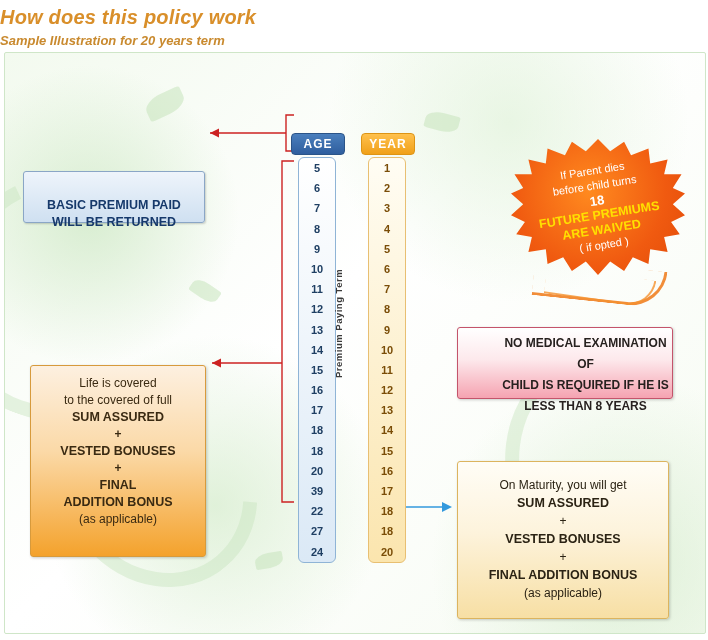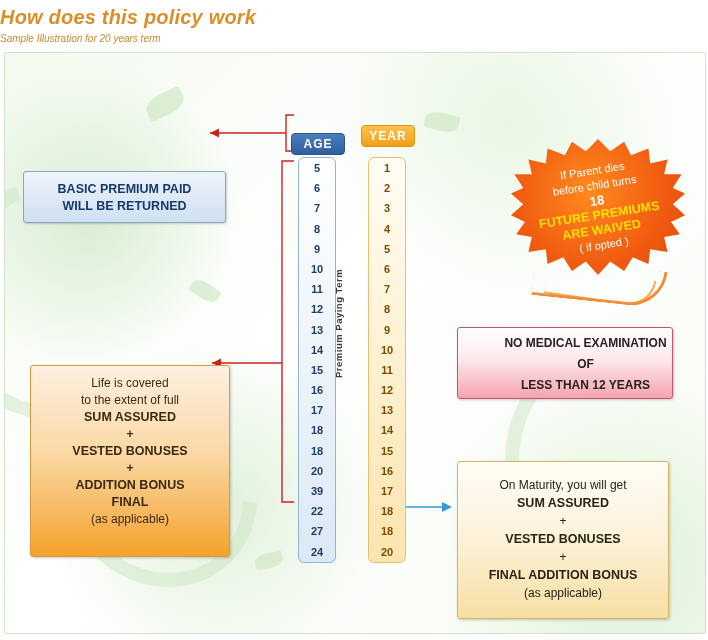--- a/index.html
+++ b/index.html
@@ -32,22 +32,22 @@
     top: 6px; left: 0; width: 708px;
     font-size: 20px;
     font-weight: bold;
     font-style: italic;
     color: #d98f2a;
     letter-spacing: 0.2px;
   }
   .subtitle {
     position: absolute;
     top: 33px; left: 0; width: 708px;
-    font-size: 10px;
-    font-weight: normal;
+    font-size: 13px;
+    font-weight: bold;
     font-style: italic;
     color: #c98a2f;
   }
 
   
   .canvas {
     position: absolute;
     top: 52px; left: 4px;
     width: 700px;
     height: 580px;
@@ -94,21 +94,21 @@
     letter-spacing: 1px;
     text-align: center;
     line-height: 20px;
   }
   .col-header.age {
     left: 286px; top: 80px;
     background: linear-gradient(#4a7fbd, #2f5e9e);
     border: 1px solid #2b5488;
   }
   .col-header.year {
-    left: 356px; top: 72px;
+    left: 356px; top: 80px;
     background: linear-gradient(#ffc14d, #f0a019);
     border: 1px solid #dd9415;
   }
 
   
   .ladder {
     position: absolute;
     width: 38px;
     border-radius: 6px;
     box-sizing: border-box;
@@ -152,34 +152,34 @@
   }
 
   
   .box {
     position: absolute;
     box-sizing: border-box;
     text-align: center;
   }
   .box-basic {
     left: 18px; top: 118px;
-    width: 203px; height: 52px;
+    width: 182px; height: 52px;
     border: 1px solid #8aa6c6;
     border-radius: 3px;
     background: linear-gradient(#eef4fb, #cfe0f1);
     font-size: 12.5px;
     font-weight: bold;
     color: #16396b;
-    padding-top: 9px;
+    padding-top: 25px;
     line-height: 17px;
     box-shadow: 1px 1px 2px rgba(0,0,0,0.18);
   }
   .box-life {
     left: 25px; top: 312px;
-    width: 200px; height: 192px;
+    width: 176px; height: 192px;
     border: 1px solid #d79a3c;
     border-radius: 3px;
     background: linear-gradient(#fdf0e0 0%, #fbd9a7 45%, #f4a22c 100%);
     color: #3a2a12;
     box-shadow: 1px 1px 3px rgba(0,0,0,0.2);
     padding-top: 9px;
   }
   .box-life .ln { font-size: 12px; line-height: 17px; }
   .box-life .bold { font-weight: bold; font-size: 12.5px; }
   .box-life .plus { font-weight: bold; font-size: 12px; }
@@ -360,33 +360,34 @@
       <div class="cell">20</div>
     </div>
 
     <div class="box box-basic">
       <div>BASIC PREMIUM PAID</div>
       <div>WILL BE RETURNED</div>
     </div>
 
     <div class="box box-life">
       <div class="ln">Life is covered</div>
-      <div class="ln">to the extent of full</div>
+      <div class="ln">to the covered of full</div>
       <div class="ln bold">SUM ASSURED</div>
       <div class="ln plus">+</div>
       <div class="ln bold">VESTED BONUSES</div>
       <div class="ln plus">+</div>
+      <div class="ln bold">FINAL</div>
       <div class="ln bold">ADDITION BONUS</div>
-      <div class="ln bold">FINAL</div>
       <div class="ln">(as applicable)</div>
     </div>
 
     <div class="box box-nomedical">
       <div>NO MEDICAL EXAMINATION OF</div>
-      <div>LESS THAN 12 YEARS</div>
+      <div>CHILD IS REQUIRED IF HE IS</div>
+      <div>LESS THAN 8 YEARS</div>
     </div>
 
     <div class="box box-maturity">
       <div class="ln">On Maturity, you will get</div>
       <div class="ln bold">SUM ASSURED</div>
       <div class="ln plus">+</div>
       <div class="ln bold">VESTED BONUSES</div>
       <div class="ln plus">+</div>
       <div class="ln bold">FINAL ADDITION BONUS</div>
       <div class="ln">(as applicable)</div>

